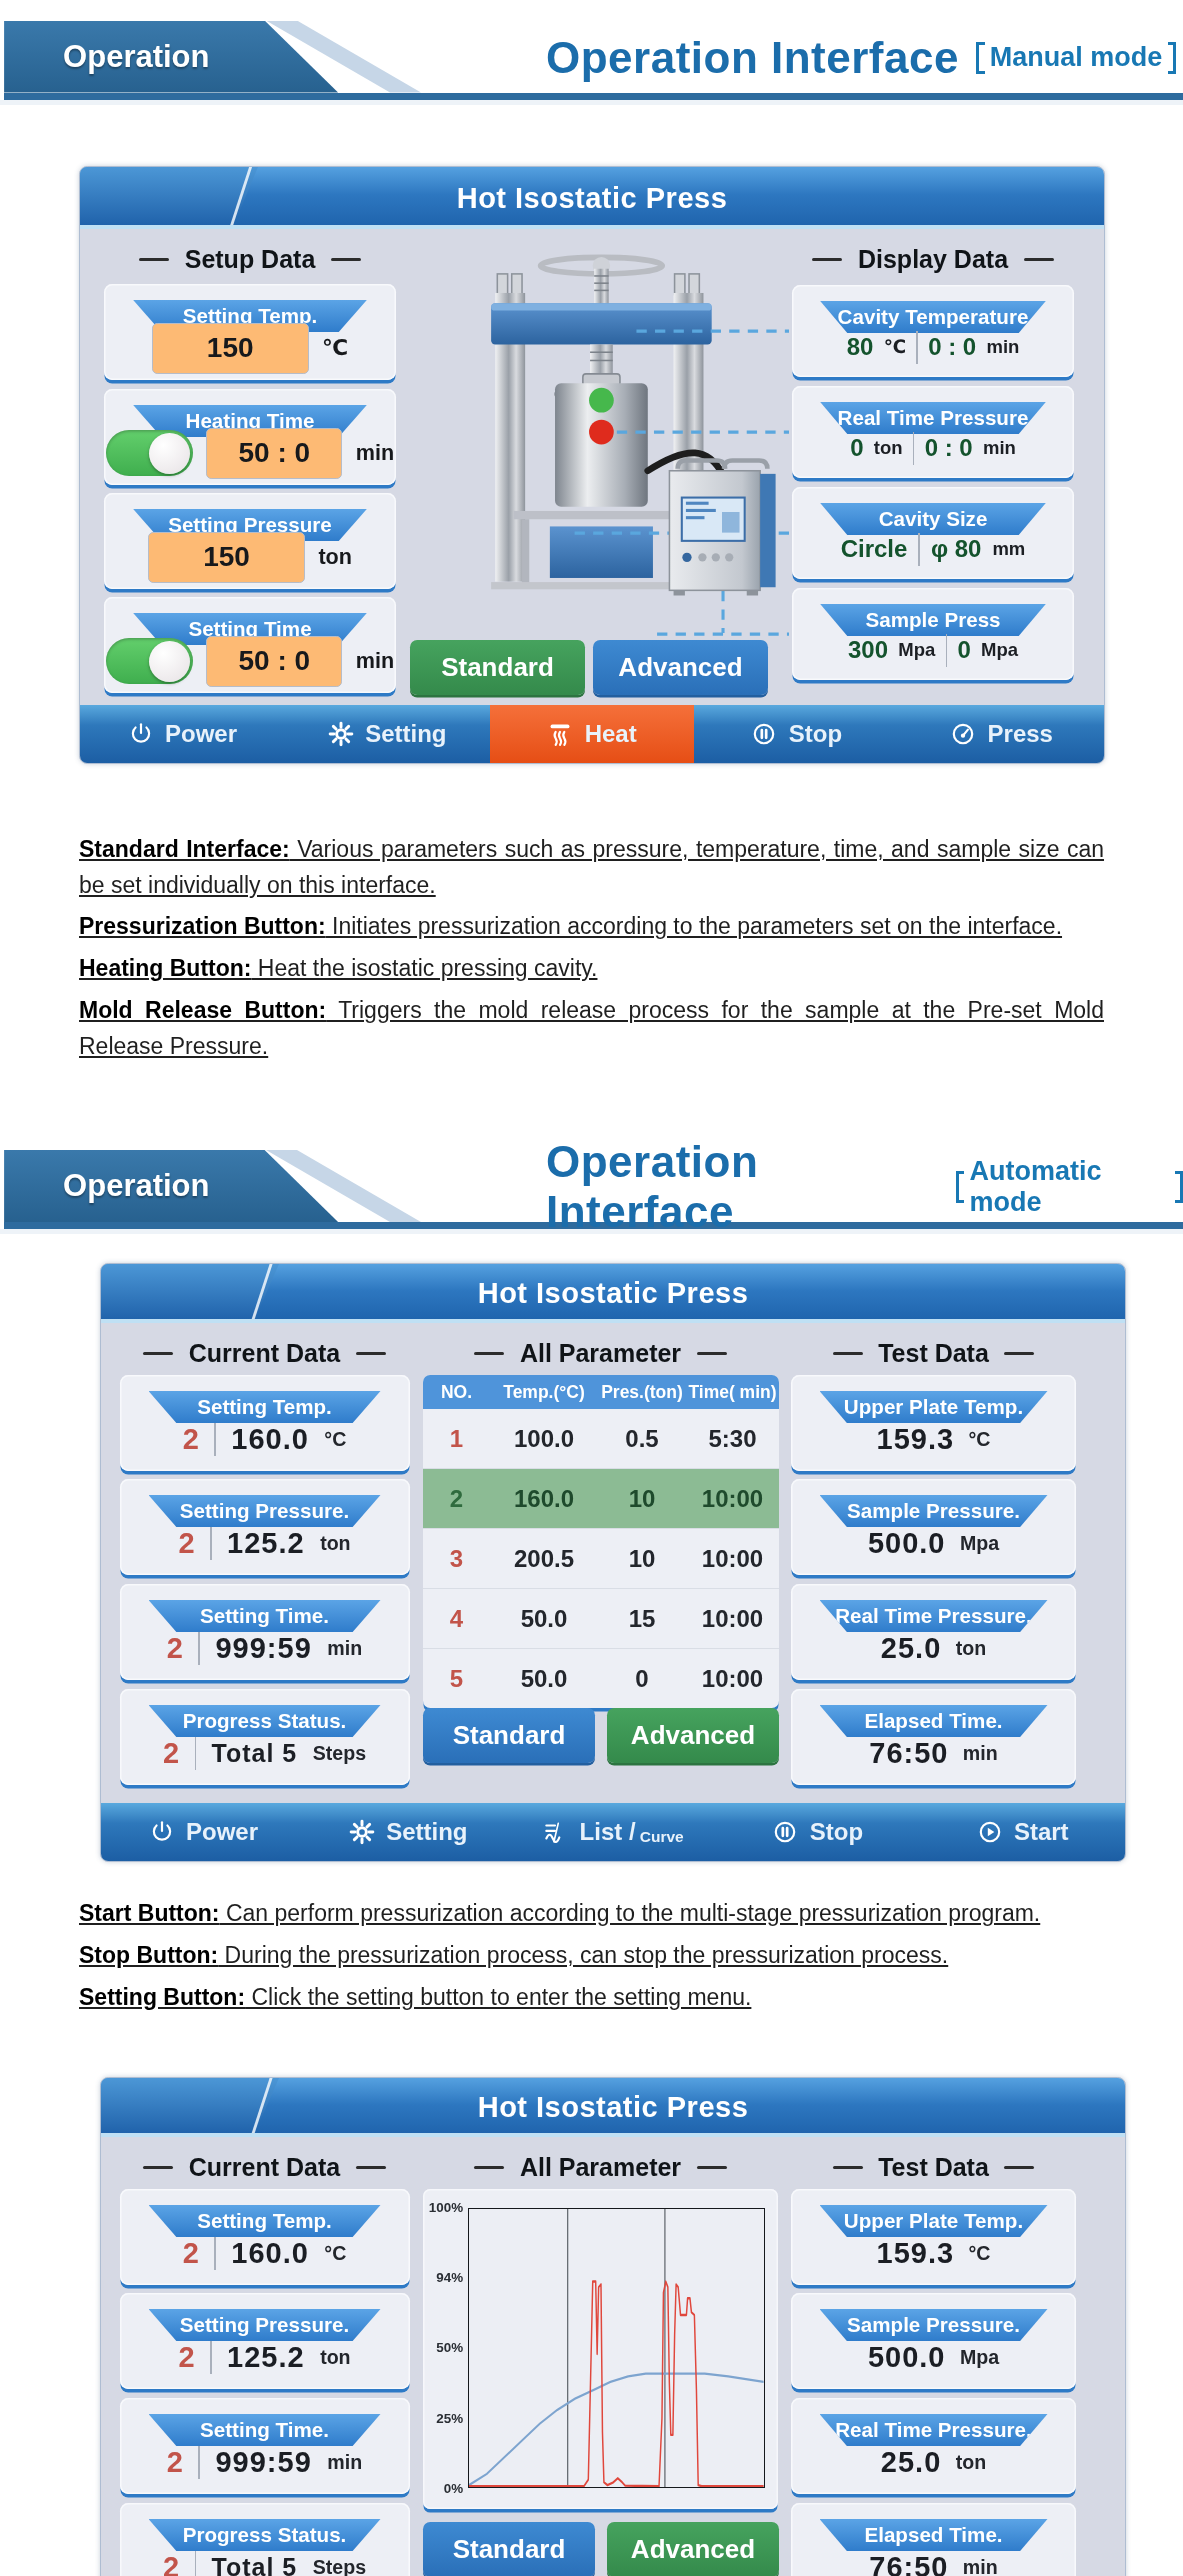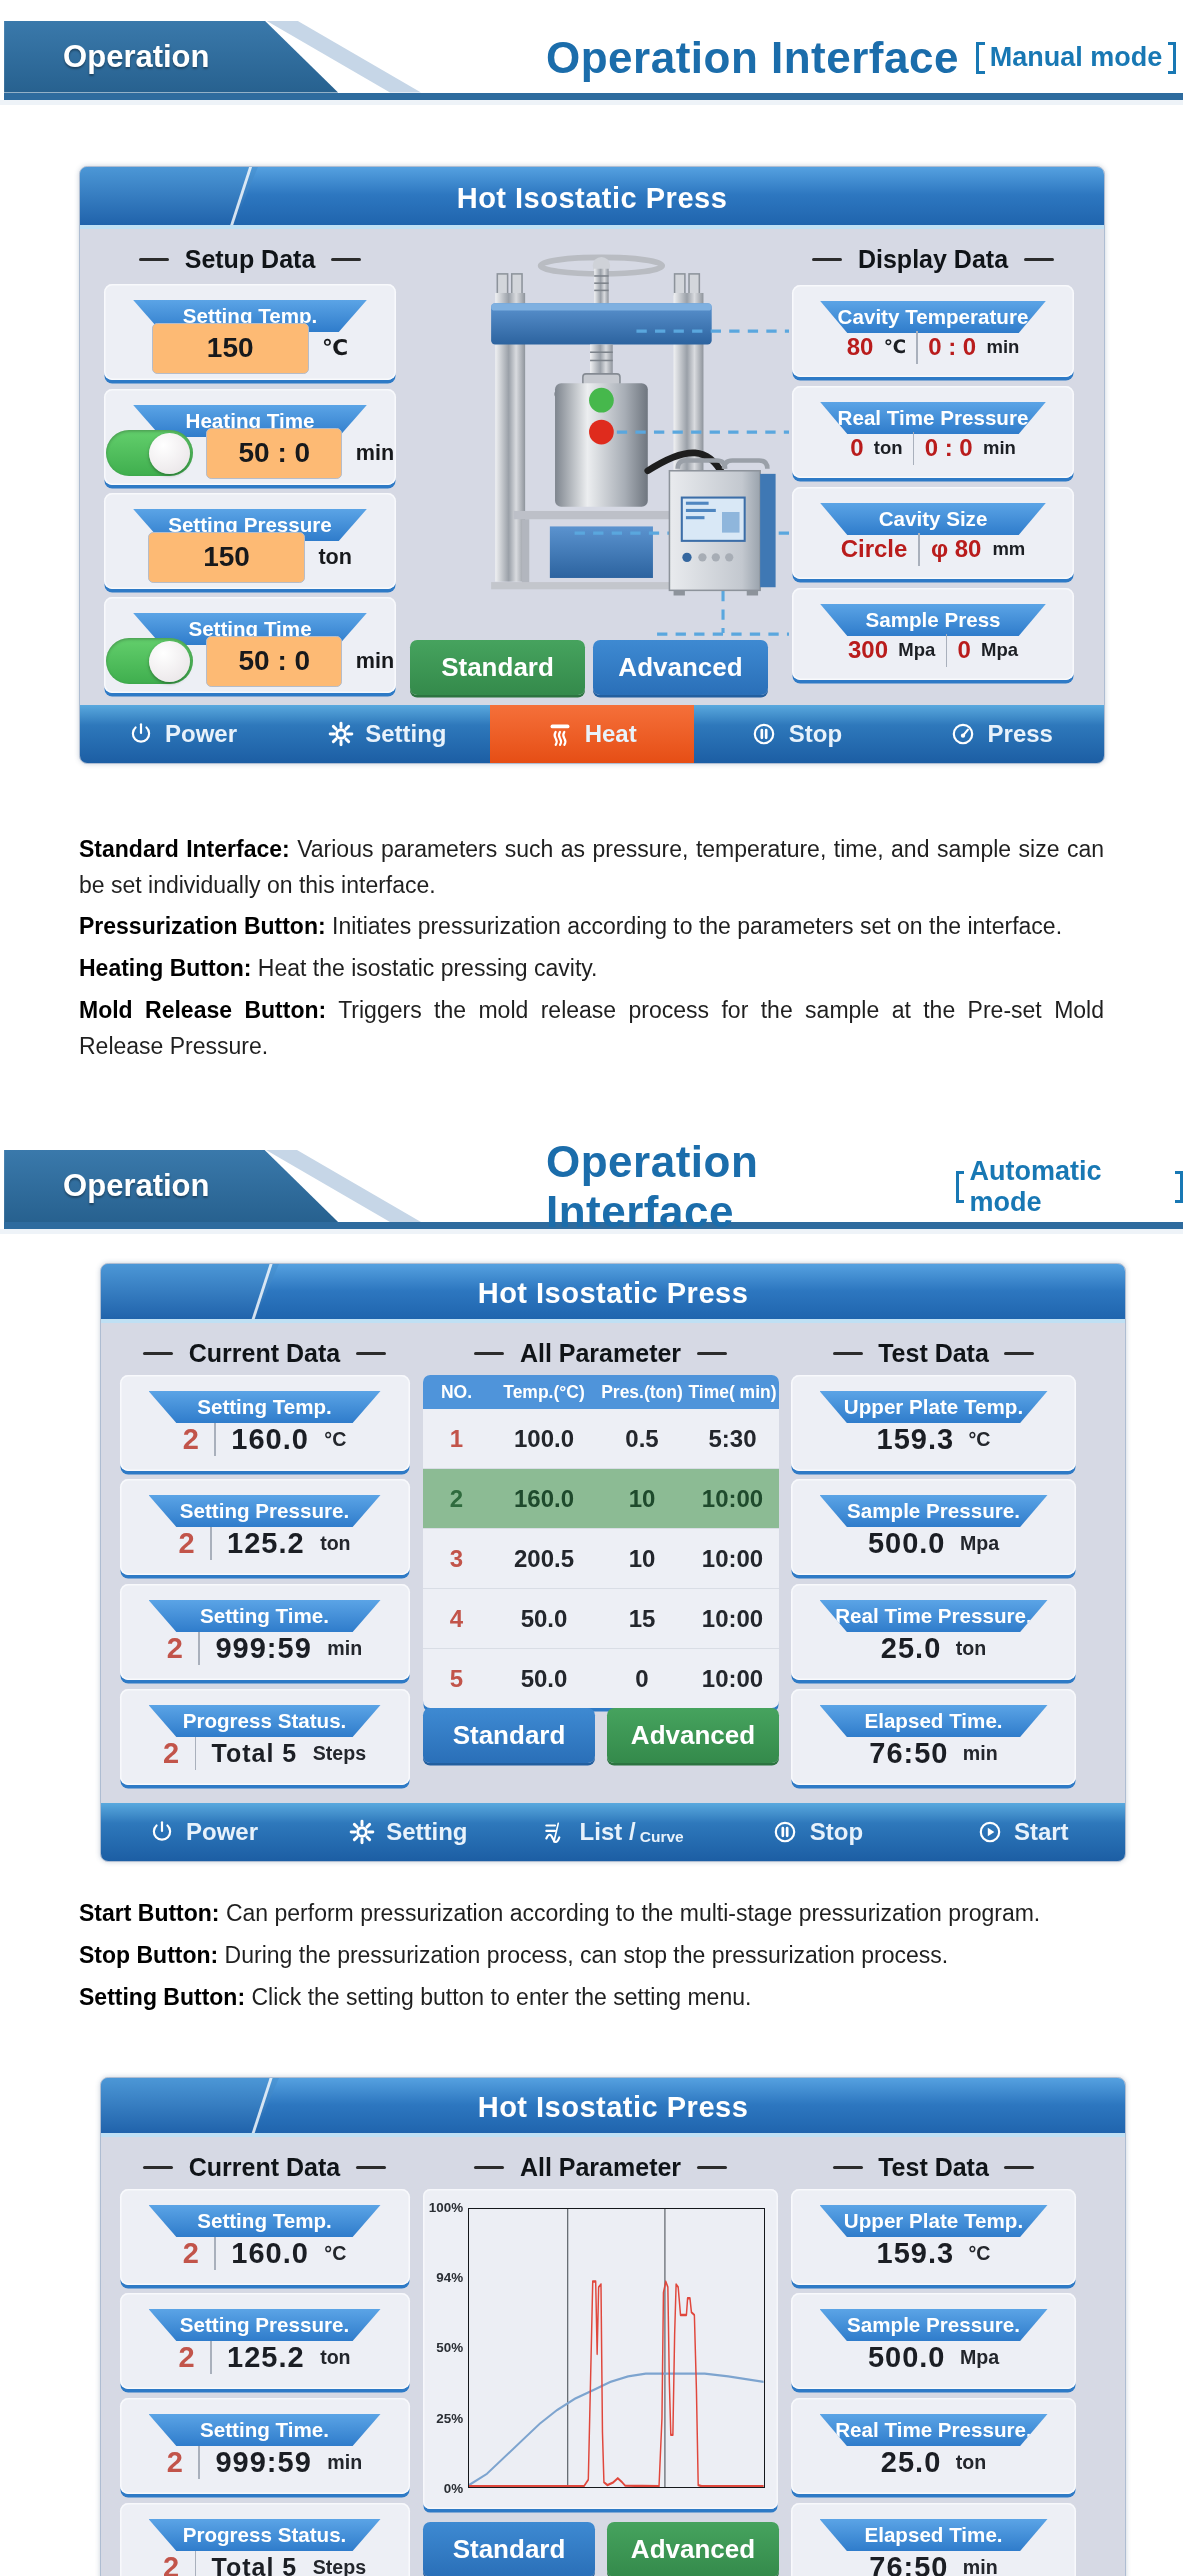--- a/index.html
+++ b/index.html
@@ -57,21 +57,21 @@
   .io{background:#fdba74;border:1.5px solid #b6bcc8;border-radius:5.2px;min-width:155px;height:49px;
       display:flex;align-items:center;justify-content:center;font-size:28px;font-weight:bold;color:#17191c;}
   .unit{font-size:21.6px;font-weight:bold;color:#17191c;}
   .toggle{width:87px;height:46px;border-radius:24px;flex:0 0 auto;
           background:linear-gradient(180deg,#63cf6c,#3fae4e);position:relative;
           box-shadow:inset 0 1.5px 3.1px rgba(0,0,0,.25);}
   .toggle .knob{position:absolute;right:2.6px;top:2.6px;width:41px;height:41px;border-radius:50%;
           background:radial-gradient(circle at 35% 30%,#ffffff,#e6e1e4);
           box-shadow:0 1.5px 3.1px rgba(0,0,0,.35);}
   .vdiv{width:1.5px;height:33px;background:#a9b0bc;flex:0 0 auto;}
-  .dval{font-size:24px;font-weight:bold;color:#b91c1c;}
+  .dval{font-size:24px;font-weight:bold;color:#14532d;}
   .dunit{font-size:18.5px;font-weight:bold;color:#1c1f24;}
   .step{font-size:29px;font-weight:800;color:#c2544a;}
   .aval{font-size:29px;font-weight:800;color:#1b1e24;letter-spacing:1px;}
   .aunit{font-size:19.6px;font-weight:bold;color:#23262c;}
 
   
   .ptable{position:absolute;border-collapse:collapse;background:#edeff5;border-radius:7.2px;
           overflow:hidden;box-shadow:0 4.1px 0 -0.5px #2e7ac6;table-layout:fixed;}
   .ptable th{background:#4f94da;color:#fff;font-size:17.5px;font-weight:bold;height:32px;}
   .ptable td{height:57px;text-align:center;font-size:24px;font-weight:bold;color:#23262c;
@@ -101,21 +101,21 @@
               box-shadow:0 4.1px 0 -0.5px #2e7ac6,inset 0 0 0 1.5px #f6f7fb;}
   .yticks{position:absolute;left:3.1px;top:11.3px;bottom:13.4px;width:37px;display:flex;
           flex-direction:column;justify-content:space-between;align-items:flex-end;}
   .yticks span{font-size:13.4px;font-weight:bold;color:#2a2e34;}
   .plot{position:absolute;left:45px;right:13.4px;top:18.5px;bottom:20.6px;border:1.5px solid #15181c;
         background:#eceef4;}
   .plot svg{width:100%;height:100%;display:block;}
 
   
   .notes{position:absolute;left:79px;width:1025px;}
-  .notes p{font-size:23px;line-height:1.55;margin:0 0 6.2px;text-align:justify;color:#1f1f1f;}
+  .notes p{font-size:23px;line-height:1.55;margin:0 0 6.2px;text-align:justify;color:#1f1f1f;text-decoration:underline;}
   .notes b{color:#000;}
 </style>
 </head>
 <body>
 
 <div class="sec-head" style="top:20.6px;">
   <div class="band-rule"></div>
   <div class="band-under"></div>
   <div class="band-light"></div>
   <div class="band">

